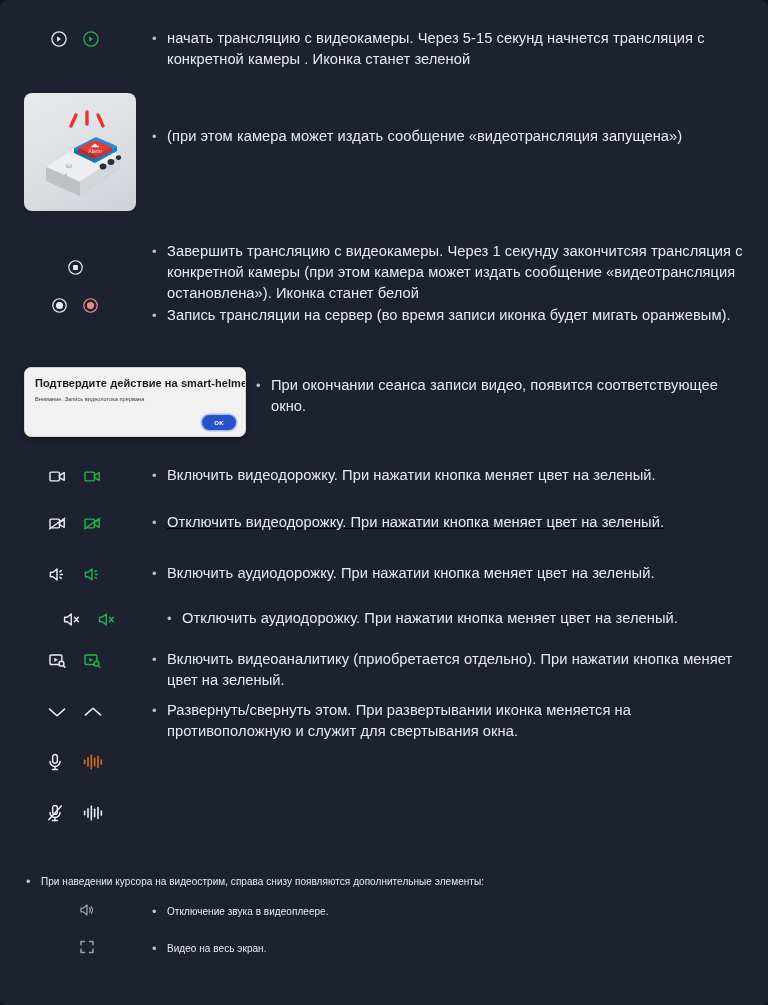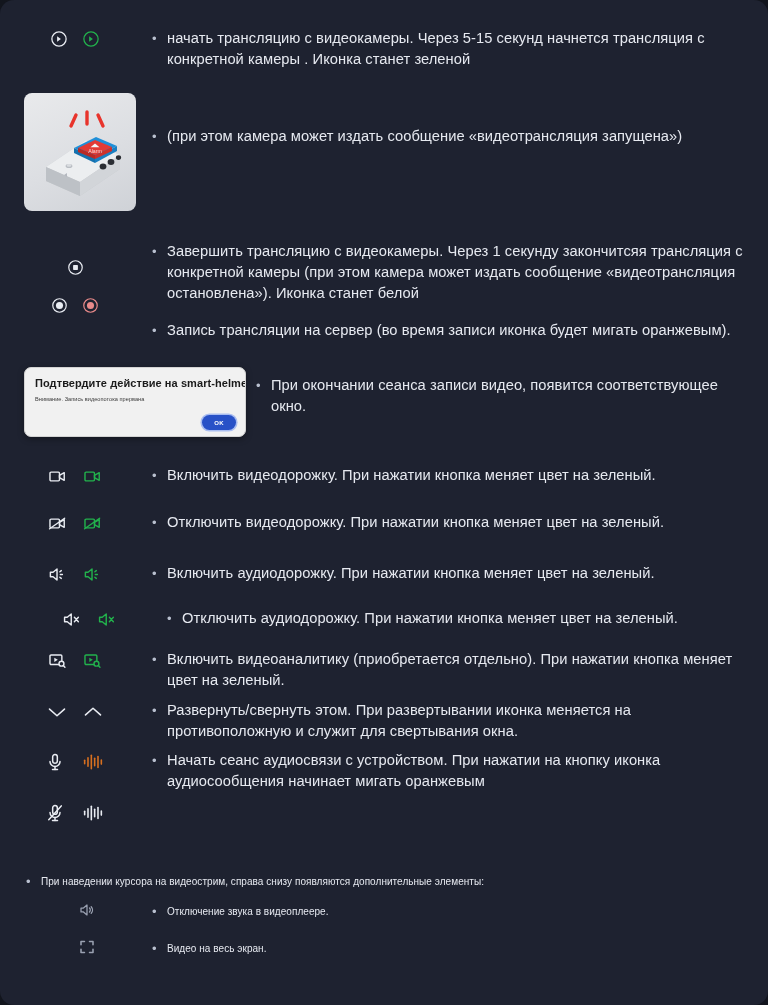--- a/index.html
+++ b/index.html
@@ -11,21 +11,21 @@
     width: 768px;
     height: 1005px;
     overflow: hidden;
     font-family: "Liberation Sans", sans-serif;
   }
   #page {
     position: relative;
     width: 768px;
     height: 1005px;
     background: #1e2230;
-    border-radius: 14px;
+    border-radius: 7px;
     box-sizing: border-box;
     overflow: hidden;
   }
 
   .row {
     position: absolute;
     left: 0;
     width: 768px;
     display: flex;
     align-items: flex-start;
@@ -224,21 +224,21 @@
         <span>
           <svg width="17" height="17" viewBox="0 0 24 24" fill="none" stroke="currentColor" stroke-width="1.7" class="ic-red">
             <circle cx="12" cy="12" r="9.5"></circle>
               <circle cx="12" cy="12" r="5" fill="currentColor" stroke="none"></circle>
           </svg>
         </span>
       </span>
     </div>
     <div class="textcell">
       <div class="bullet-item">Завершить трансляцию с видеокамеры. Через 1 секунду закончитсяя трансляция с конкретной камеры (при этом камера может издать  сообщение «видеотрансляция остановлена»). Иконка станет белой</div>
-      <div class="bullet-item" style="margin-top:16px;">Запись трансляции на сервер (во время записи иконка будет мигать оранжевым).</div>
+      <div class="bullet-item" style="margin-top:1px;">Запись трансляции на сервер (во время записи иконка будет мигать оранжевым).</div>
     </div>
   </div>
 
   <div id="confirm-dialog">
     <div class="dlg-title">Подтвердите действие на smart-helmet.kz</div>
     <div class="dlg-msg">Внимание. Запись видеопотока прервана</div>
     <div class="dlg-ok">OK</div>
   </div>
 
   <div class="row" style="top:375px; left:104px; width:664px;">
@@ -261,21 +261,21 @@
           <rect x="2.5" y="6.5" width="12" height="11" rx="1.4"></rect>
             <path d="M14.5 10.6l6-3.4v9.6l-6-3.4z"></path>
         </svg>
       </span>
     </div>
     <div class="textcell">
       <div class="bullet-item">Включить видеодорожку. При нажатии кнопка меняет цвет на зеленый.</div>
     </div>
   </div>
 
-  <div class="row" style="top:512px;">
+  <div class="row" style="top:512px;text-decoration:underline;">
     <div class="iconcell" style="gap:16px;">
       <span>
         <svg width="19" height="19" viewBox="0 0 24 24" fill="none" stroke="currentColor" stroke-width="1.8" stroke-linejoin="round" class="ic-white">
           <rect x="2.5" y="6.5" width="12" height="11" rx="1.4"></rect>
             <path d="M14.5 10.6l6-3.4v9.6l-6-3.4z"></path>
           <line x1="2" y1="18.6" x2="21" y2="5.4" stroke-linecap="round"></line>
         </svg>
       </span>
       <span>
         <svg width="19" height="19" viewBox="0 0 24 24" fill="none" stroke="currentColor" stroke-width="1.8" stroke-linejoin="round" class="ic-green">
@@ -385,23 +385,20 @@
       <span>
         <svg width="22" height="20" viewBox="0 0 26 24" fill="none" stroke="currentColor" stroke-width="1.9" stroke-linecap="round" class="ic-orange">
           <line x1="3" y1="10" x2="3" y2="14"></line>
           <line x1="7" y1="7" x2="7" y2="17"></line>
           <line x1="11" y1="4" x2="11" y2="20"></line>
           <line x1="15" y1="7.5" x2="15" y2="16.5"></line>
           <line x1="19" y1="5.5" x2="19" y2="18.5"></line>
           <line x1="23" y1="9.5" x2="23" y2="14.5"></line>
         </svg>
       </span>
-    </div>
-    <div class="textcell">
-      <div class="bullet-item">Начать сеанс аудиосвязи с устройством. При нажатии на кнопку иконка аудиосообщения начинает мигать оранжевым</div>
     </div>
   </div>
 
   <div class="row" style="top:801px;">
     <div class="iconcell" style="gap:18px;">
       <span>
         <svg width="18" height="20" viewBox="0 0 20 24" fill="none" stroke="currentColor" stroke-width="1.8" stroke-linecap="round" stroke-linejoin="round" class="ic-white">
           <rect x="7.2" y="3" width="5.6" height="10.5" rx="2.8"></rect>
           <path d="M4 11.4c0 3.3 2.7 6 6 6s6-2.7 6-6"></path>
           <line x1="10" y1="17.4" x2="10" y2="21"></line>

